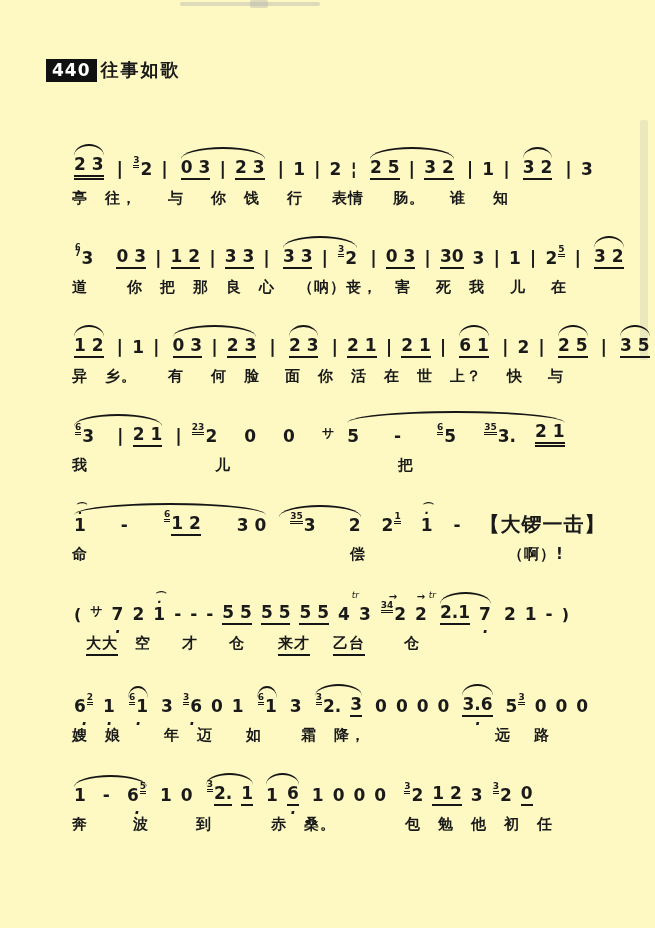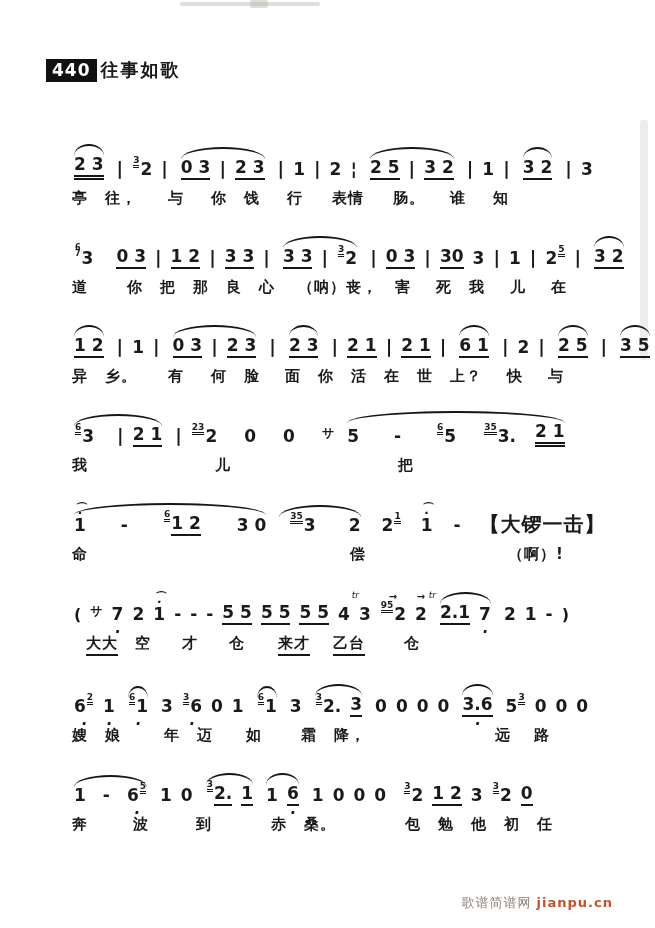--- a/index.html
+++ b/index.html
@@ -1,17 +1,17 @@
 <!DOCTYPE html>
 <html><head>
 <meta charset="utf-8">
 <style>
   html,body{margin:0;padding:0;}
   body{background:#d8d6d2;font-family:"DejaVu Sans", sans-serif;}
-  .page{position:relative;width:655px;height:928px;margin:0 auto;background:#ffffff;overflow:hidden;color:#1a1a1a;}
+  .page{position:relative;width:655px;height:928px;margin:0 auto;background:#fef9c3;overflow:hidden;color:#1a1a1a;}
   .artifact{position:absolute;background:#b9b6b0;opacity:.45;border-radius:2px;}
   .a1{left:180px;top:2px;width:140px;height:4px;}
   .a2{left:250px;top:0px;width:18px;height:8px;}
   .a3{left:640px;top:120px;width:8px;height:240px;opacity:.25;}
   
   .hdr{position:absolute;left:46px;top:58px;display:flex;align-items:center;gap:4px;}
   .badge{background:#111;color:#fff;font-weight:bold;font-size:17px;padding:1px 6px 2px;letter-spacing:1px;}
   .title{font-weight:bold;font-size:18px;letter-spacing:2px;}
   
   .score{position:absolute;left:72px;top:140px;width:510px;}
@@ -254,21 +254,21 @@
             <span class="tok"><span class="txt">2</span></span>
             <span class="tok"><span class="txt">1</span><i class="fm">⌒</i><i class="fd">·</i></span>
             <span class="tok"><span class="txt">-</span></span>
             <span class="tok"><span class="txt">-</span></span>
             <span class="tok"><span class="txt">-</span></span>
             <span class="tok"><span class="txt u1">5 5</span></span>
             <span class="tok"><span class="txt u1">5 5</span></span>
             <span class="tok"><span class="txt u1">5 5</span></span>
             <span class="tok"><span class="txt">4</span><i class="trm">tr</i></span>
             <span class="tok"><span class="txt">3</span></span>
-            <span class="tok"><span class="sup">95</span><span class="txt">2</span><i class="arw">→</i></span>
+            <span class="tok"><span class="sup">34</span><span class="txt">2</span><i class="arw">→</i></span>
             <span class="tok"><span class="txt">2</span><i class="trm">tr</i><i class="arw">→</i></span>
           </span>
           <span class="grp">
             <i class="arcline"></i>
             <span class="tok"><span class="txt u1">2.1</span></span>
             <span class="tok"><span class="txt">7</span><i class="db">·</i></span>
           </span>
           <span class="grp">
             <span class="tok"><span class="txt">2</span></span>
             <span class="tok"><span class="txt">1</span></span>
@@ -356,17 +356,13 @@
             <span class="tok"><span class="txt u1">1 2</span></span>
             <span class="tok"><span class="txt">3</span></span>
             <span class="tok"><span class="sup">3</span><span class="txt">2</span></span>
             <span class="tok"><span class="txt u1">0</span></span>
           </span>
         </div>
         <div class="lyrics"><span class="lyr">奔</span><span class="lyr" style="margin-left: 28px;">波</span><span class="lyr" style="margin-left: 30px;">到</span><span class="lyr" style="margin-left: 42px;">赤</span><span class="lyr">桑。</span><span class="lyr" style="margin-left: 52px;">包</span><span class="lyr">勉</span><span class="lyr">他</span><span class="lyr">初</span><span class="lyr">任</span></div>
       </div>
     </div>
 
-  <div class="footer">
-    <span class="site">歌谱简谱网</span>
-    <span class="url" id="site-url" style="color: rgb(192, 83, 43);">jianpu.cn</span>
-  </div>
 </div>
 
 </body></html>

